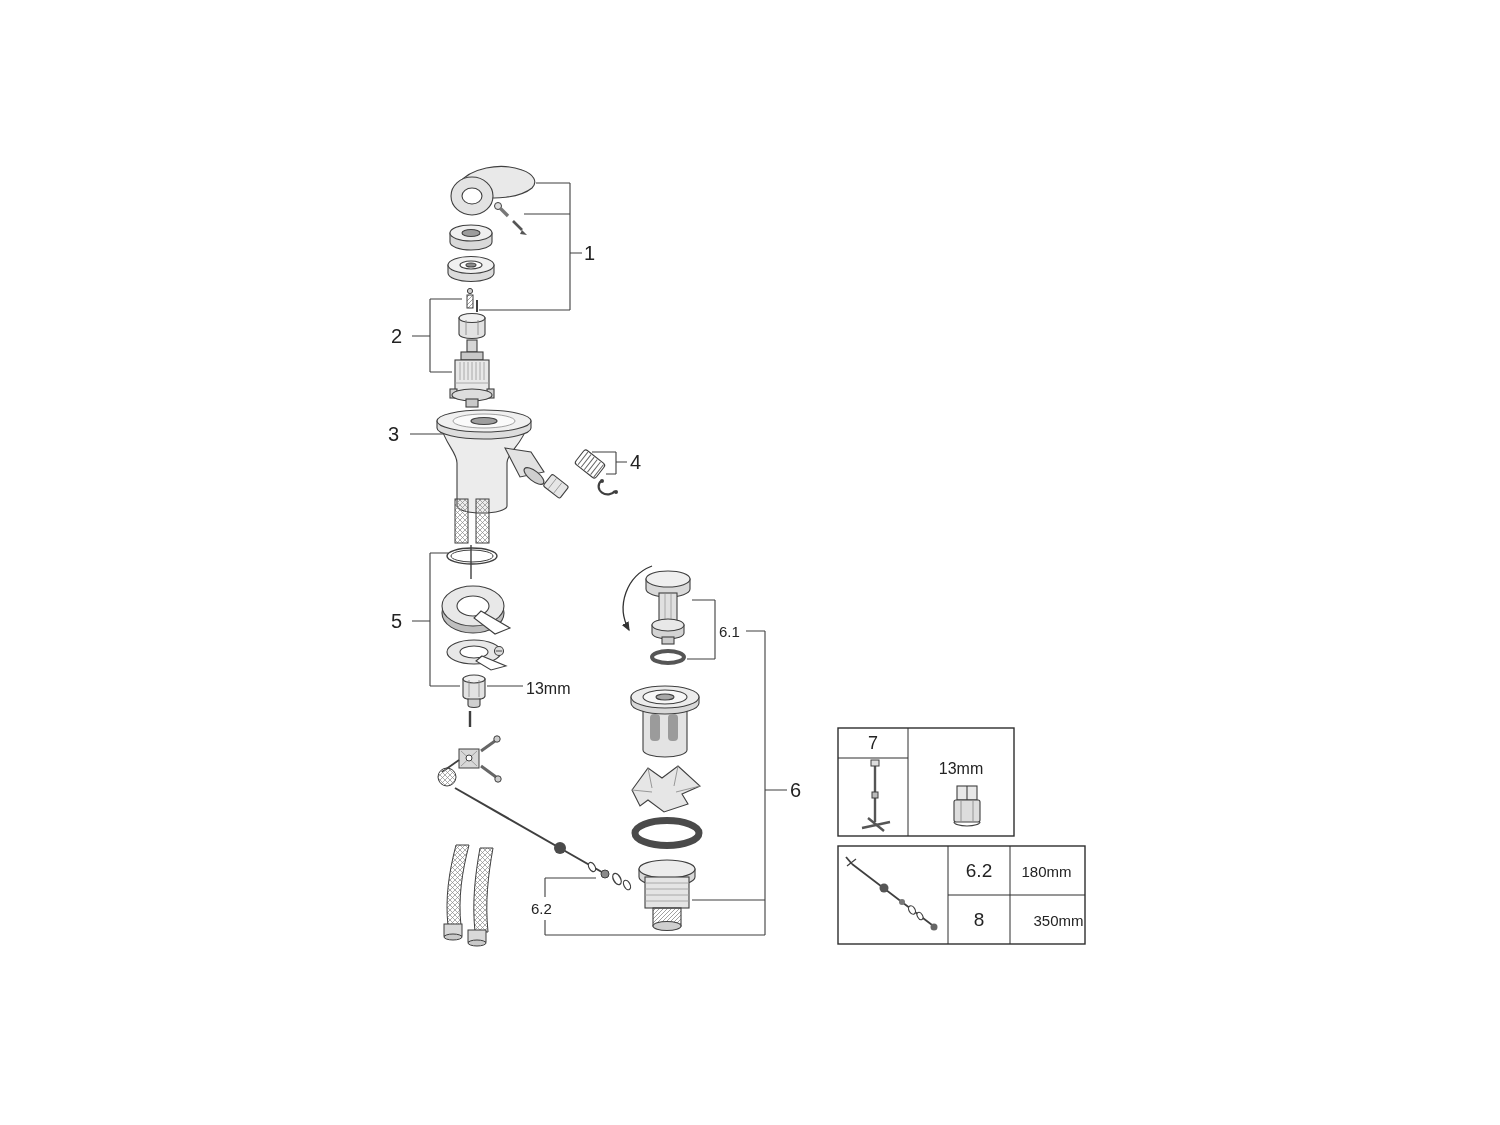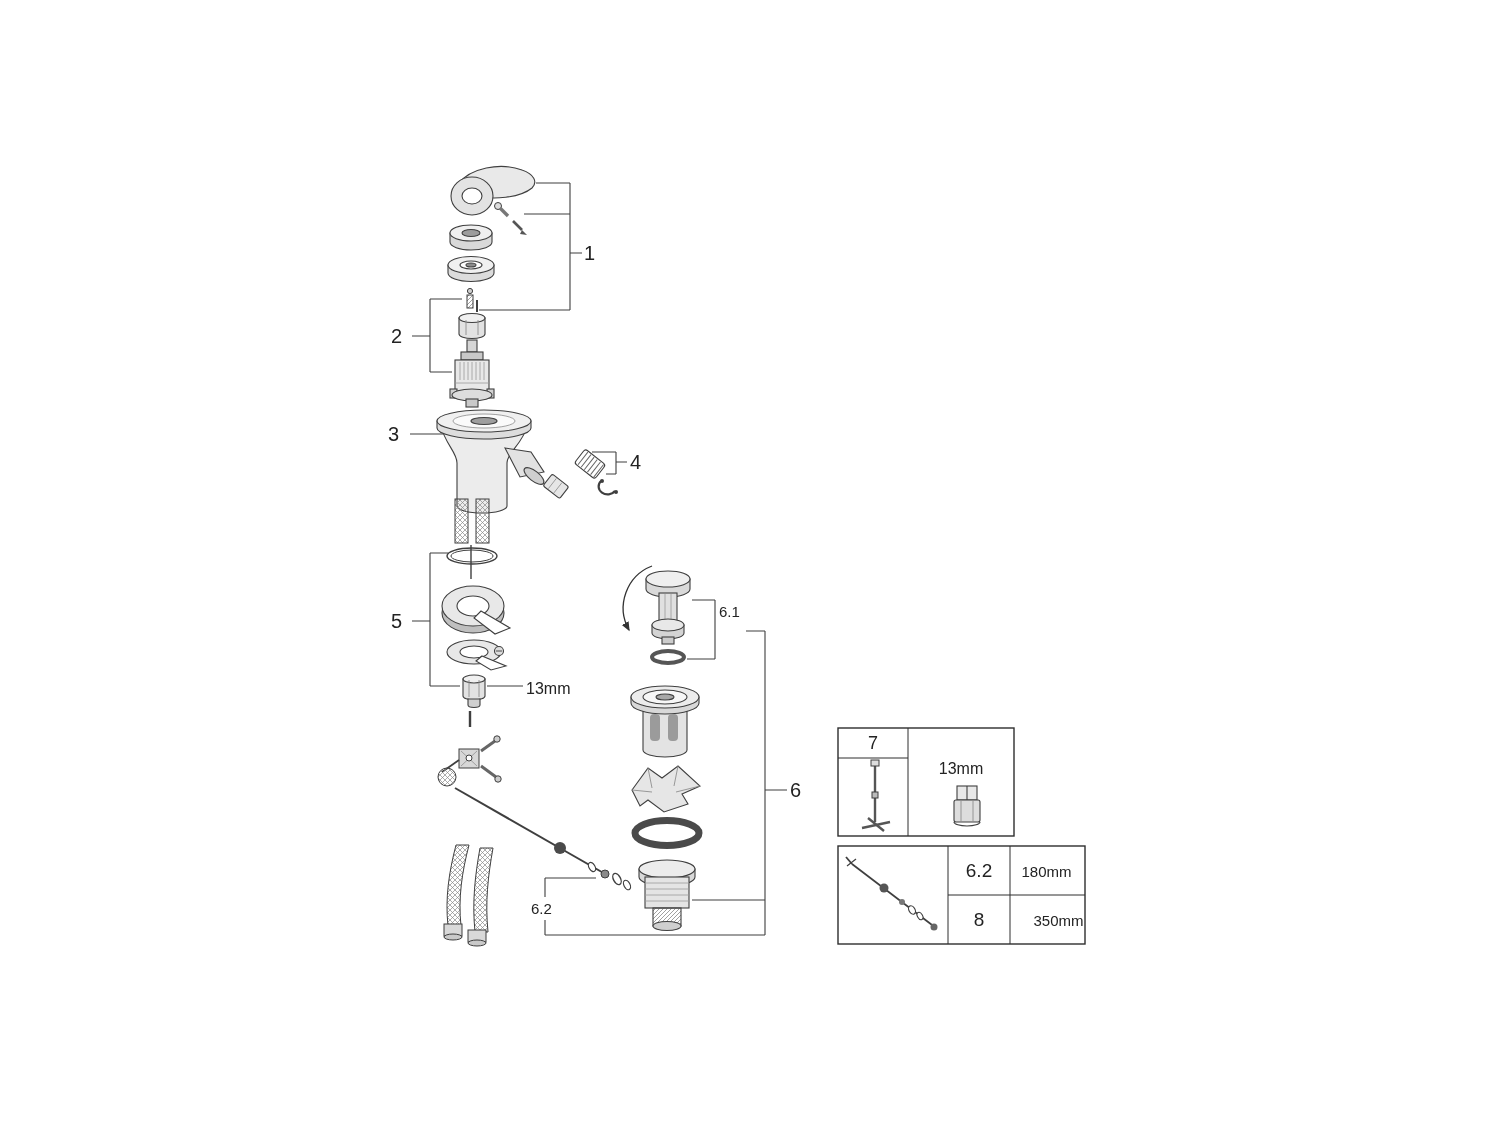--- a/index.html
+++ b/index.html
@@ -267,21 +267,21 @@
     <circle cx="934" cy="927" r="3.5" fill="#666" stroke="none"></circle>
   </g>
 </svg>
 
   <div class="lbl s20" style="left:584px;top:243px">1</div>
   <div class="lbl s20" style="left:391px;top:326px">2</div>
   <div class="lbl s20" style="left:388px;top:424px">3</div>
   <div class="lbl s20" style="left:630px;top:452px">4</div>
   <div class="lbl s20" style="left:391px;top:611px">5</div>
   <div class="lbl s12" style="left:526px;top:681px">13mm</div>
-  <div class="lbl s15" style="left:719px;top:604px">6.1</div>
+  <div class="lbl s15" style="left:719px;top:624px">6.1</div>
   <div class="lbl s20" style="left:790px;top:780px">6</div>
   <div class="lbl s15" style="left:531px;top:901px">6.2</div>
 
   <div class="lbl s18 ctr" style="left:838px;top:734px;width:70px">7</div>
   <div class="lbl s12 ctr" style="left:908px;top:761px;width:106px">13mm</div>
 
   <div class="lbl s19 ctr" style="left:948px;top:861px;width:62px">6.2</div>
   <div class="lbl s15 ctr" style="left:1010px;top:864px;width:73px">180mm</div>
   <div class="lbl s19 ctr" style="left:948px;top:910px;width:62px">8</div>
   <div class="lbl s15 ctr" style="left:1010px;top:913px;width:97px">350mm</div>

